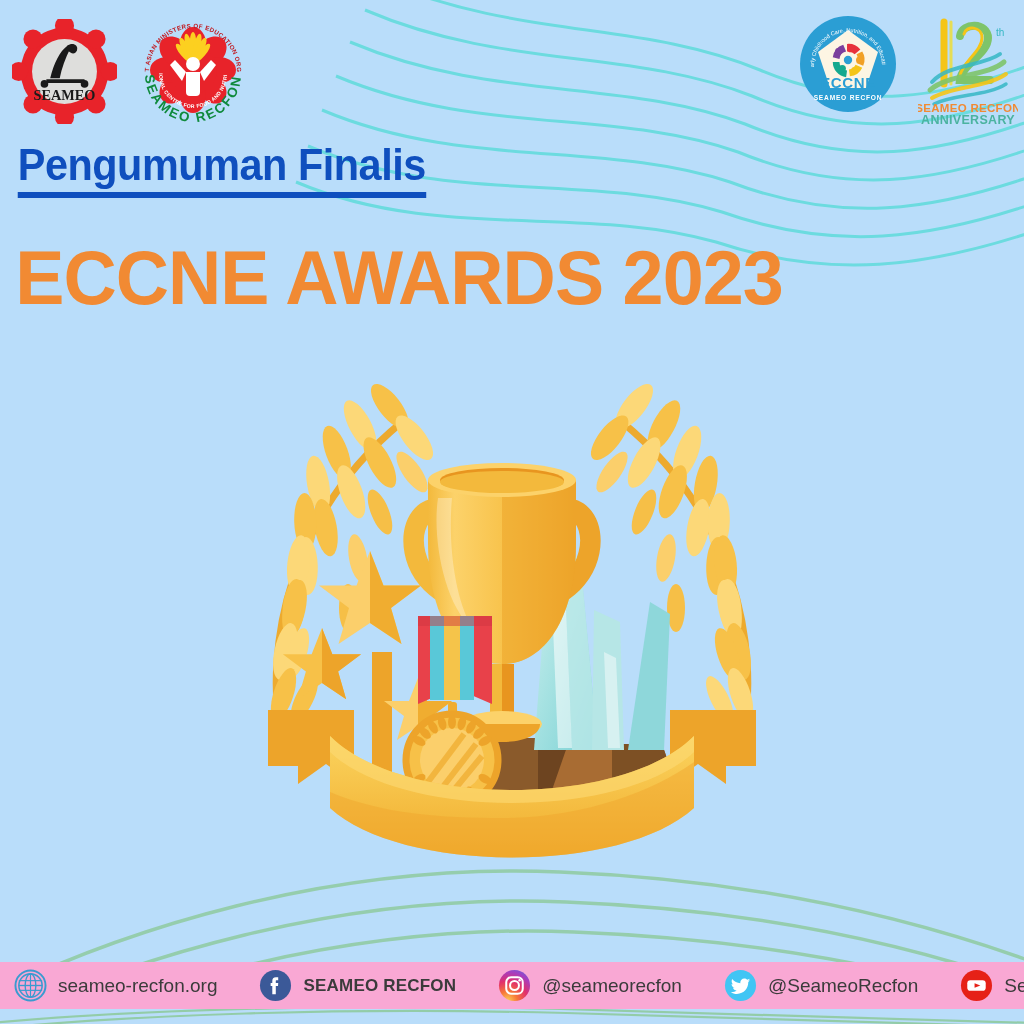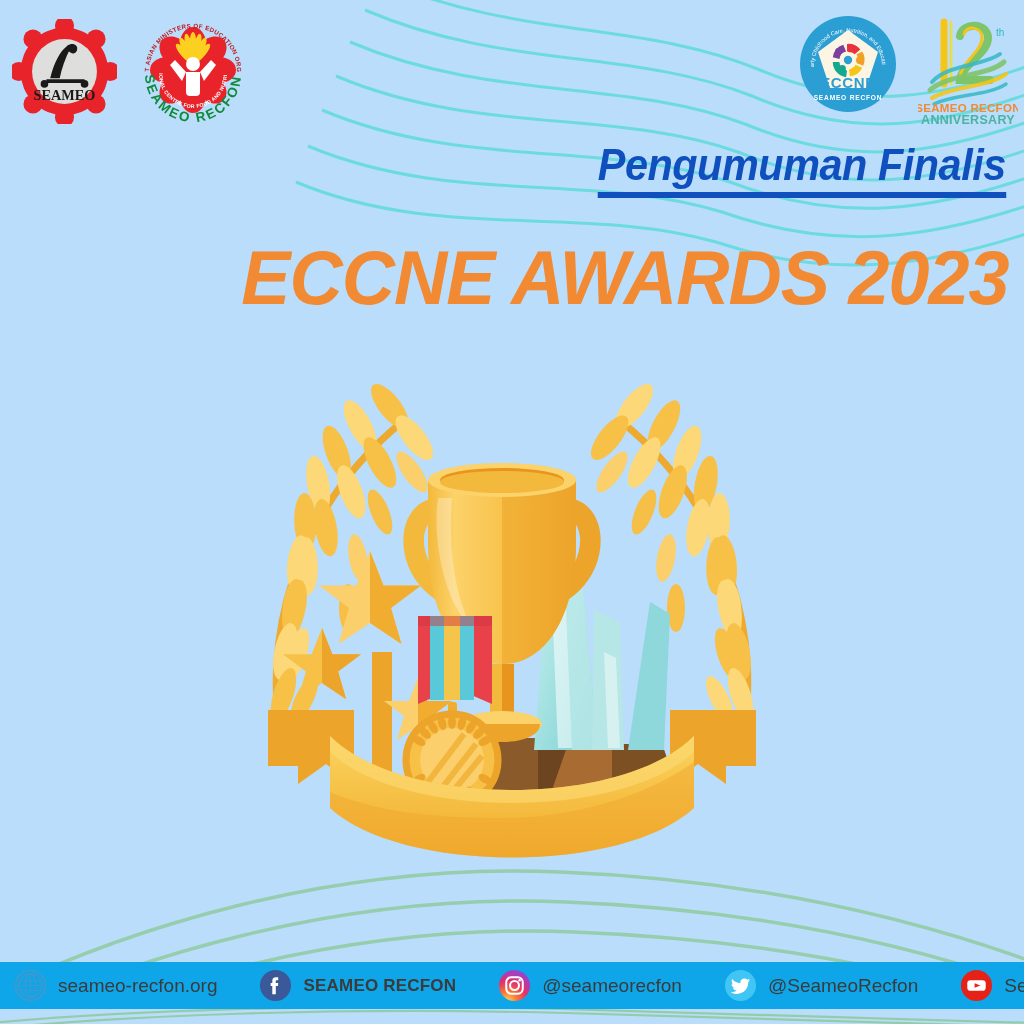--- a/index.html
+++ b/index.html
@@ -16,21 +16,21 @@
   
   .logo-row-left{position:absolute;left:12px;top:14px;display:flex;align-items:center;gap:16px;}
   .logo-row-right{position:absolute;right:6px;top:14px;display:flex;align-items:flex-start;gap:8px;}
 
   .seameo-logo{position:relative;width:105px;height:105px;}
   .recfon-logo{position:relative;width:120px;height:115px;}
   .eccne-logo{position:relative;width:100px;height:100px;}
   .anniv-logo{position:relative;width:100px;height:112px;margin-left:12px;}
 
   
-  .title-block{position:absolute;left:0;right:0;top:140px;text-align:right;font-style:italic;}
+  .title-block{position:absolute;left:0;right:0;top:140px;text-align:left;}
   .title-sub{
     display:inline-block;
     font-family:"Liberation Sans", sans-serif;
     font-weight:bold;
     font-size:45px;
     letter-spacing:-0.5px;
     color:#0f4fbe;
     transform:scaleX(0.92);
     border-bottom:6px solid #0f4fbe;
     padding-bottom:2px;
@@ -46,21 +46,21 @@
     transform:scaleX(0.97);
     line-height:1;
   }
 
   
   .illustration{position:absolute;left:50%;top:352px;transform:translateX(-50%);width:520px;height:530px;}
 
   
   .footer-bar{
     position:absolute;left:0;right:0;top:962px;height:47px;
-    background:#0ea5e9;display:flex;align-items:center;
+    background:#f9a8d4;display:flex;align-items:center;
   }
   .footer-strip{position:absolute;left:0;right:0;top:1009px;height:15px;background:#b9ddfa;overflow:hidden;}
   .f-item{display:flex;align-items:center;gap:11px;}
   .f-label{font-size:19px;color:#3b3b3b;white-space:nowrap;font-family:"Liberation Sans", sans-serif;}
   .f-label.caps{font-weight:bold;font-size:17px;letter-spacing:0.2px;}
   .f-ico{width:33px;height:33px;flex:0 0 33px;position:relative;}
 </style>
 </head>
 <body>
 

